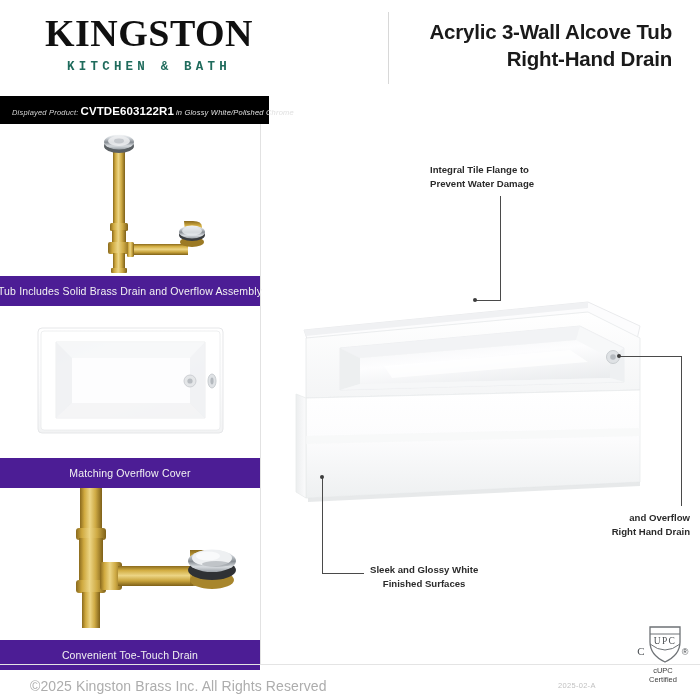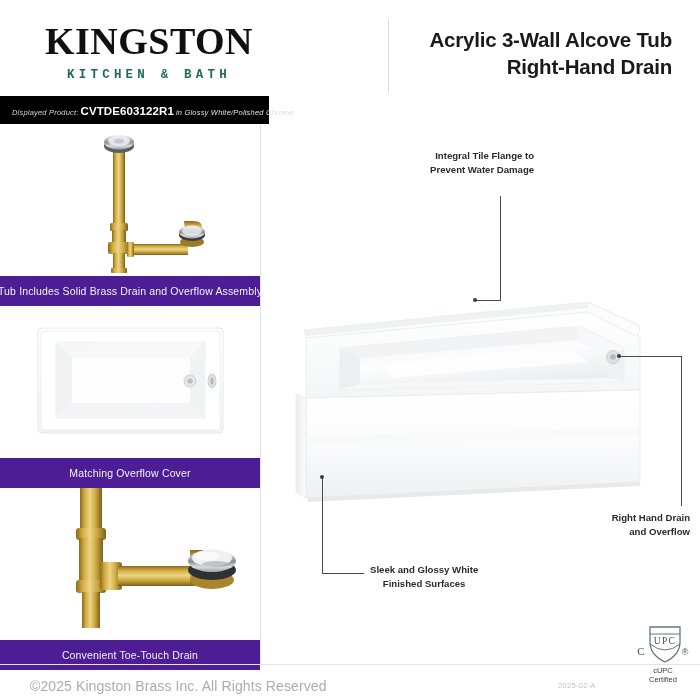--- a/index.html
+++ b/index.html
@@ -12,21 +12,21 @@
     width: 700px;
     height: 700px;
     background: #ffffff;
     font-family: "Liberation Sans", sans-serif;
     overflow: hidden;
   }
 
   
   #header {
     position: absolute;
-    left: 0; top: 8px;
+    left: 0; top: 0;
     width: 640px; height: 92px;
   }
   #brand-block {
     position: absolute;
     left: 34px; top: 14px;
     width: 230px;
     text-align: center;
   }
   #brand-name {
     font-family: "Liberation Serif", serif;
@@ -147,21 +147,21 @@
   
   .callout {
     position: absolute;
     font-family: "Liberation Sans", sans-serif;
     font-size: 9.6px;
     font-weight: bold;
     color: #2b2b2b;
     line-height: 1.42;
     white-space: nowrap;
   }
-  #callout-flange { left: 430px; top: 149px; text-align: right; }
+  #callout-flange { left: 430px; top: 163px; text-align: left; }
   #callout-drain  { left: 528px; top: 511px; width: 162px; text-align: right; }
   #callout-gloss  { left: 370px; top: 563px; text-align: center; }
 
   .lead { position: absolute; background: #4a4a4a; }
   .lead-dot {
     position: absolute;
     width: 4px; height: 4px;
     border-radius: 50%;
     background: #3d3d3d;
   }
@@ -406,22 +406,22 @@
 
   <div class="callout" id="callout-flange">
     <div>Integral Tile Flange to</div>
     <div>Prevent Water Damage</div>
   </div>
   <div class="lead" style="left:500px; top:196px; width:1.2px; height:105px;"></div>
   <div class="lead" style="left:475px; top:300px; width:26px; height:1.2px;"></div>
   <div class="lead-dot" style="left:473px; top:298px;"></div>
 
   <div class="callout" id="callout-drain">
+    <div>and Overflow</div>
     <div>Right Hand Drain</div>
-    <div>and Overflow</div>
   </div>
   <div class="lead" style="left:620px; top:356px; width:62px; height:1.2px;"></div>
   <div class="lead" style="left:681px; top:356px; width:1.2px; height:150px;"></div>
   <div class="lead-dot" style="left:617px; top:354px;"></div>
 
   <div class="callout" id="callout-gloss">
     <div>Sleek and Glossy White</div>
     <div>Finished Surfaces</div>
   </div>
   <div class="lead" style="left:322px; top:477px; width:1.2px; height:97px;"></div>

